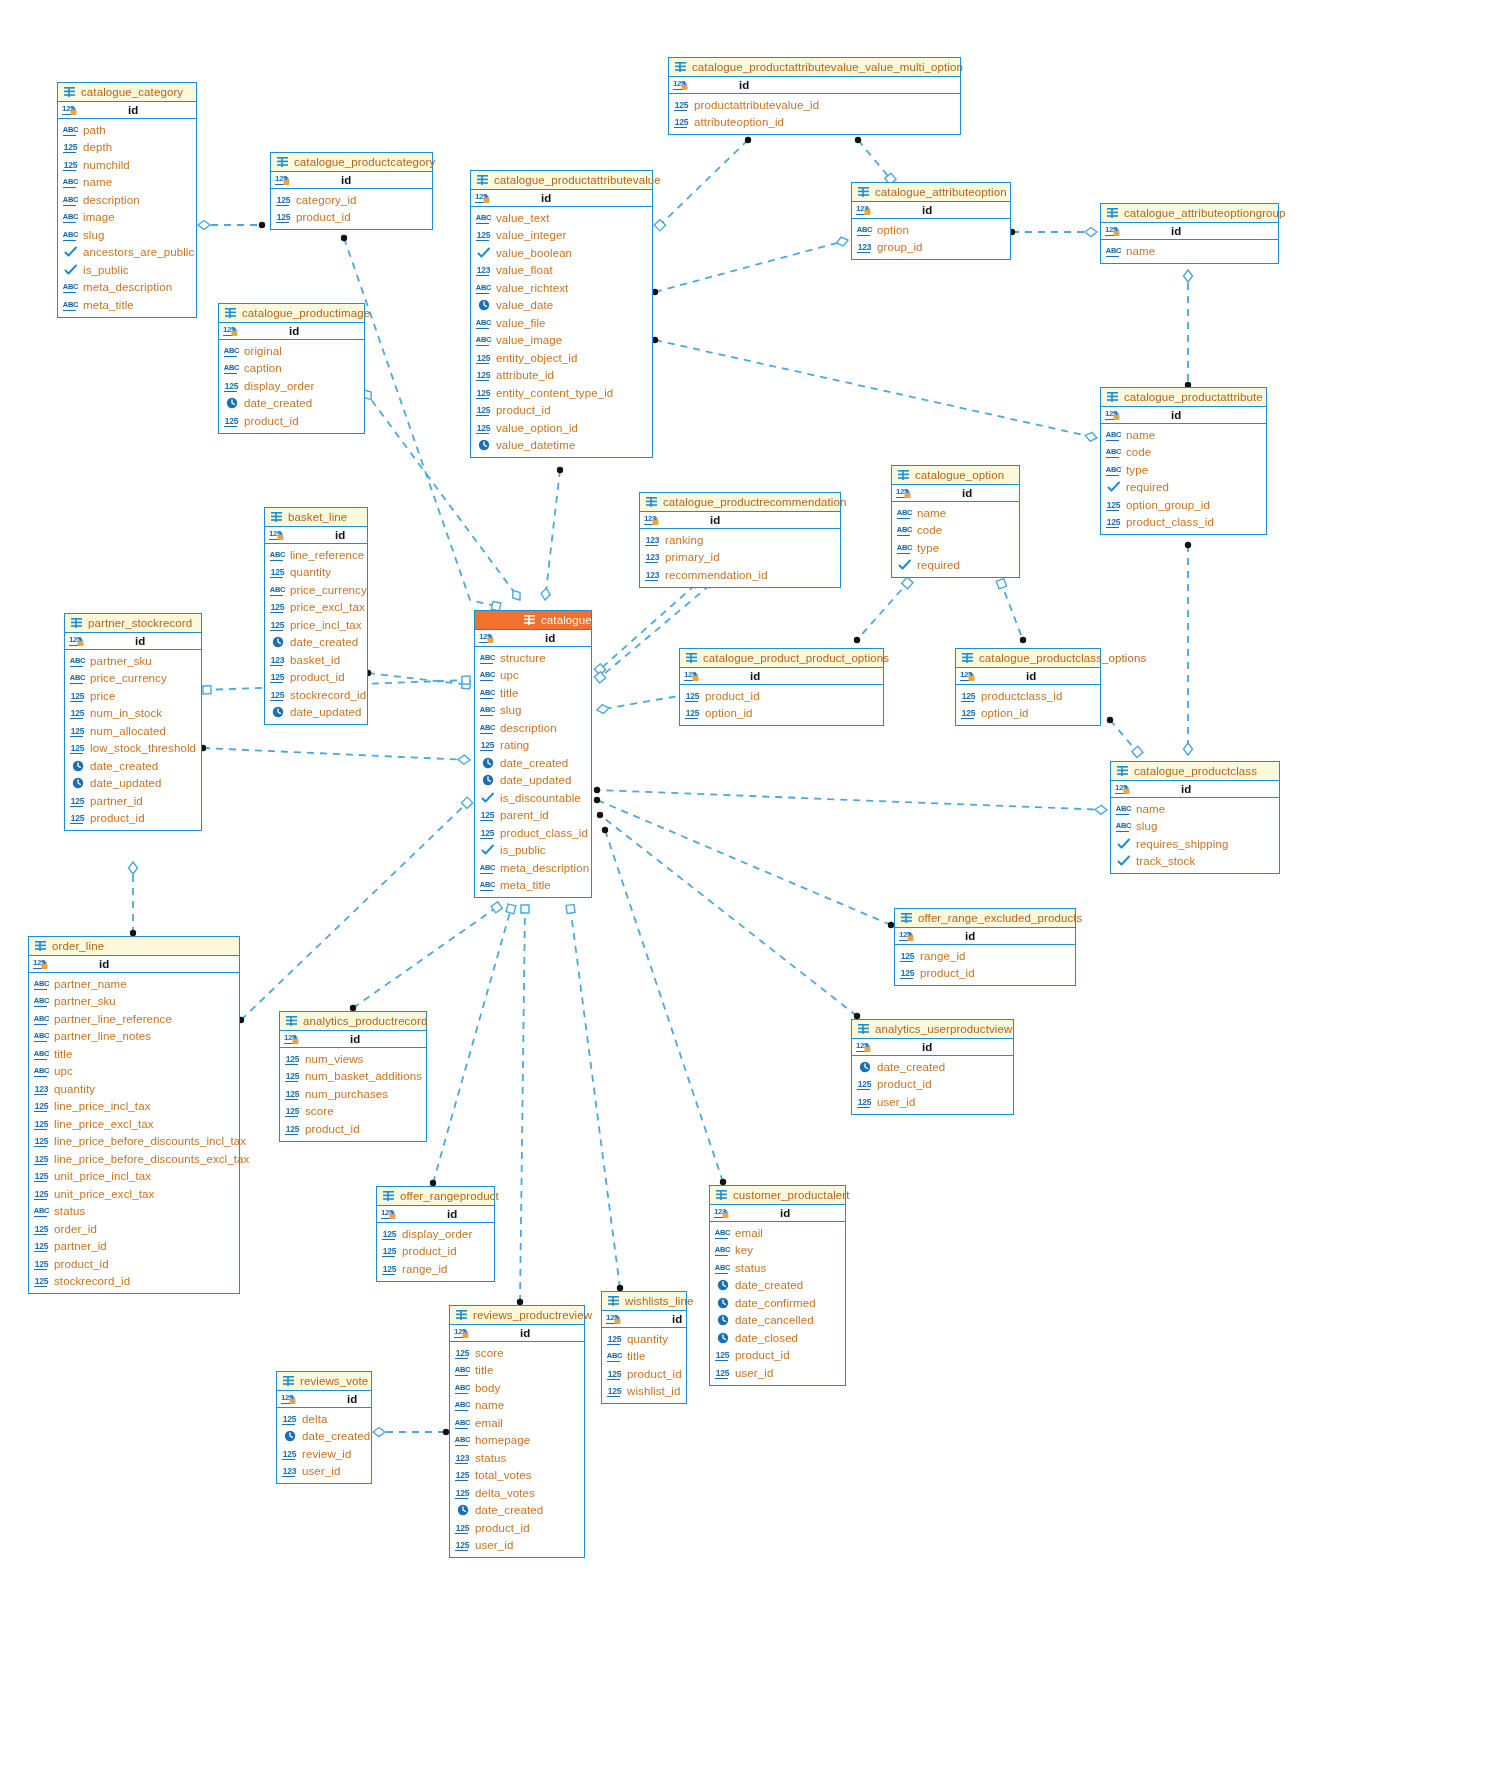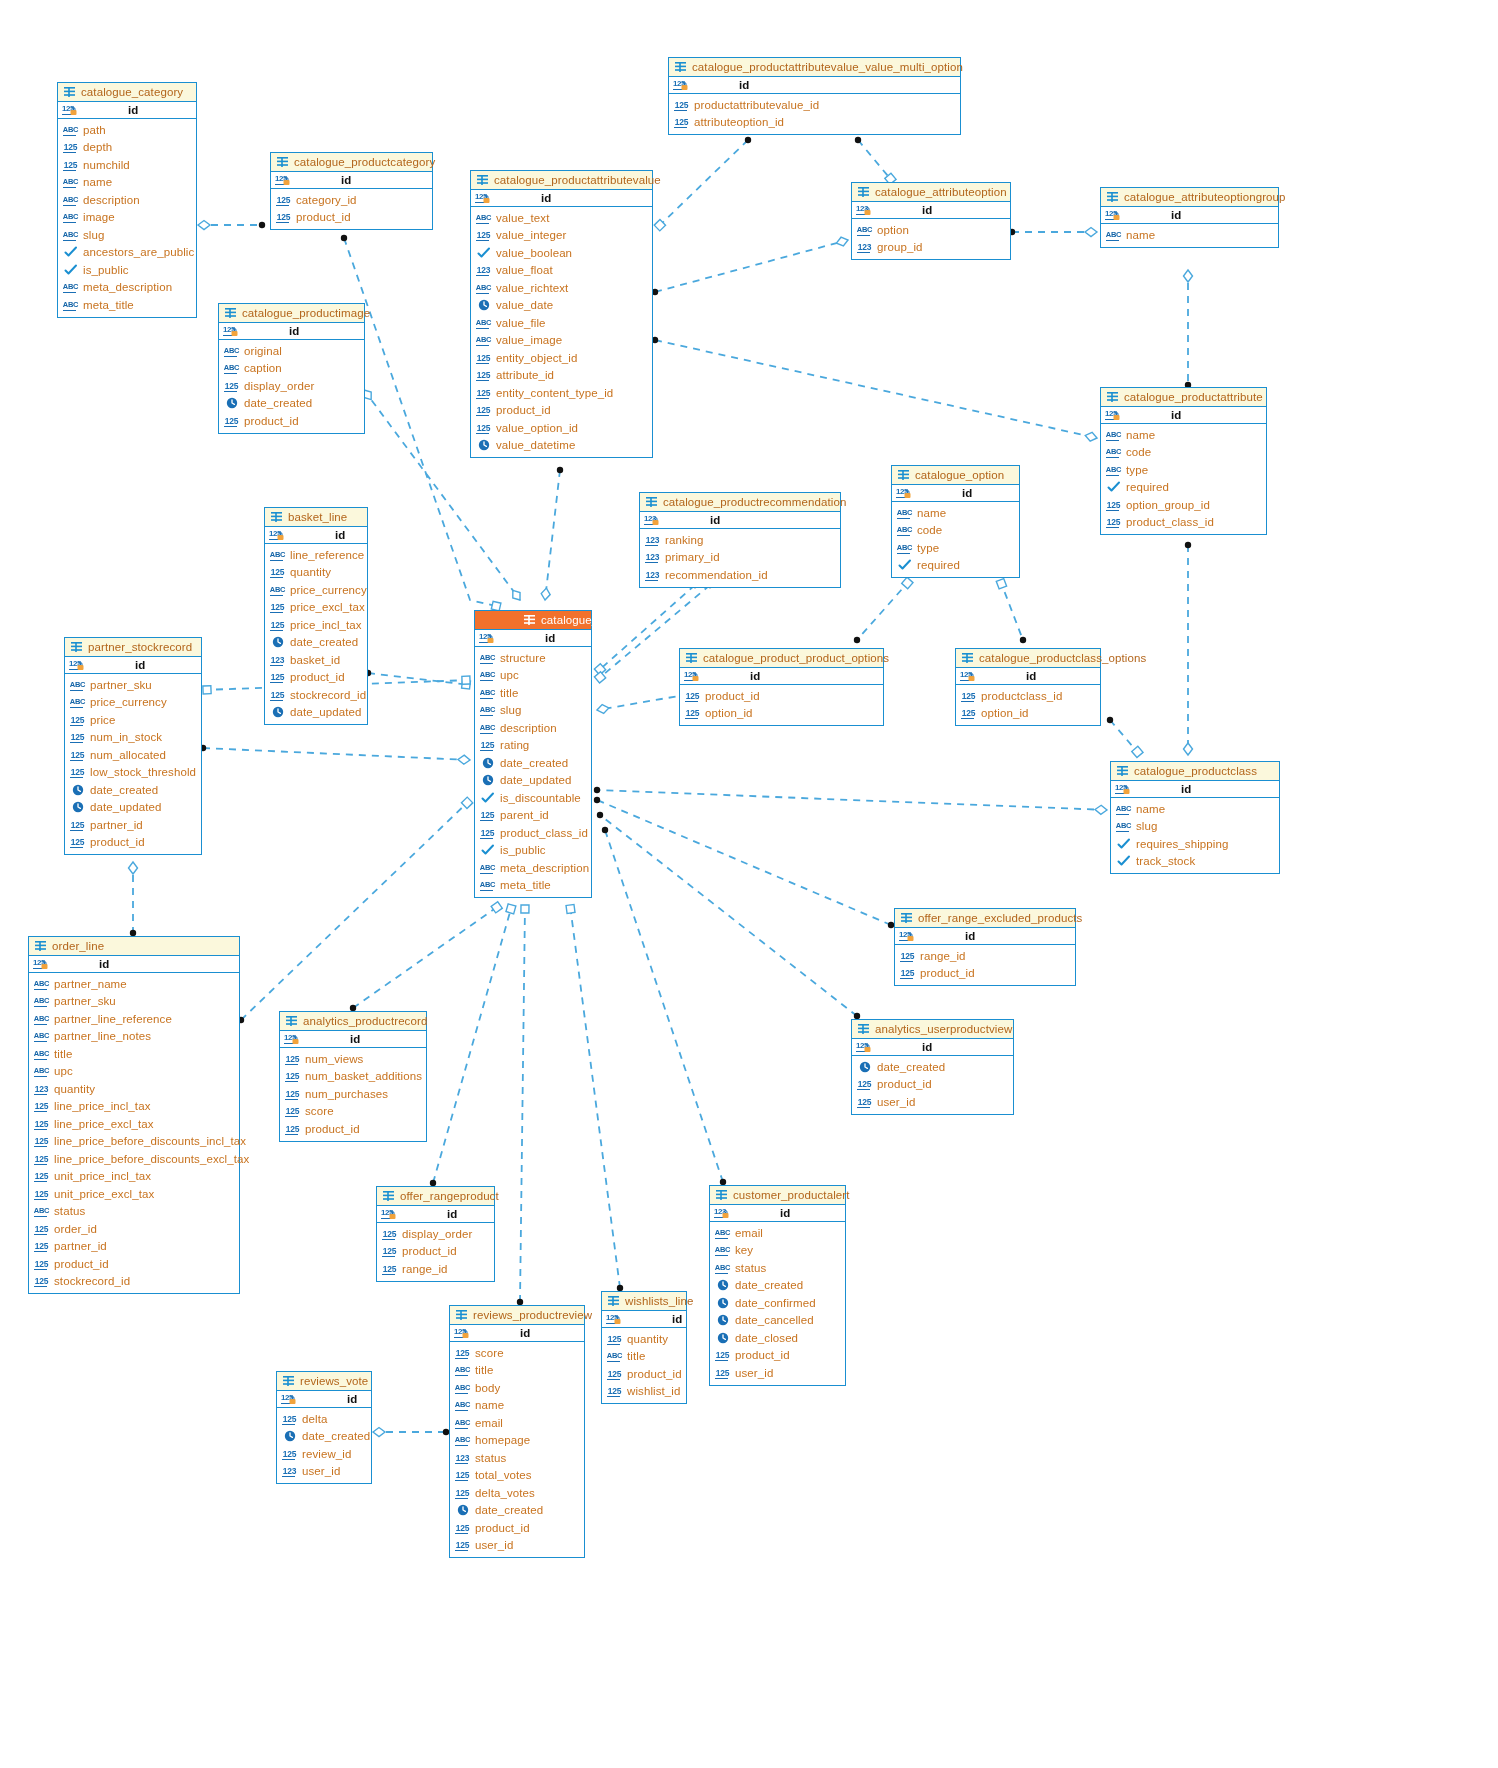--- a/index.html
+++ b/index.html
@@ -496,21 +496,21 @@
         <div class="row">
           <span class="ti abc" style="font-size: 7.5px;">ABC</span>
           <span class="nm">option</span>
         </div>
         <div class="row">
           <span class="ti num123">123</span>
           <span class="nm">group_id</span>
         </div>
       </div>
     </div>
-    <div class="tbl" style="left: 1100px; top: 187px; width: 179px;">
+    <div class="tbl" style="left: 1100px; top: 203px; width: 179px;">
       <div class="hdr">
         <span class="tblicon"><svg viewBox="0 0 13 12" width="13" height="12">
             <rect x="1" y="1" width="11" height="1.6" fill="#1a8fd1"></rect>
             <rect x="1" y="4.6" width="11" height="1.6" fill="#1a8fd1"></rect>
             <rect x="1" y="8.2" width="11" height="1.6" fill="#1a8fd1"></rect>
             <rect x="5.2" y="1" width="1.6" height="10" fill="#1a8fd1"></rect>
           </svg></span>
         <span>catalogue_attributeoptiongroup</span>
       </div>
       <div class="pk">
@@ -940,21 +940,21 @@
         <div class="row">
           <span class="ti boolwrap">
             <svg viewBox="0 0 14 12" width="14" height="12">
               <path d="M1.5 6.5 L4.5 9.5 L12 1.5" fill="none" stroke="#1a8fd1" stroke-width="2" stroke-linecap="round" stroke-linejoin="round"></path>
             </svg>
           </span>
           <span class="nm">track_stock</span>
         </div>
       </div>
     </div>
-    <div class="tbl" style="left: 64px; top: 637px; width: 138px;">
+    <div class="tbl" style="left: 64px; top: 613px; width: 138px;">
       <div class="hdr">
         <span class="tblicon"><svg viewBox="0 0 13 12" width="13" height="12">
             <rect x="1" y="1" width="11" height="1.6" fill="#1a8fd1"></rect>
             <rect x="1" y="4.6" width="11" height="1.6" fill="#1a8fd1"></rect>
             <rect x="1" y="8.2" width="11" height="1.6" fill="#1a8fd1"></rect>
             <rect x="5.2" y="1" width="1.6" height="10" fill="#1a8fd1"></rect>
           </svg></span>
         <span>partner_stockrecord</span>
       </div>
       <div class="pk">

